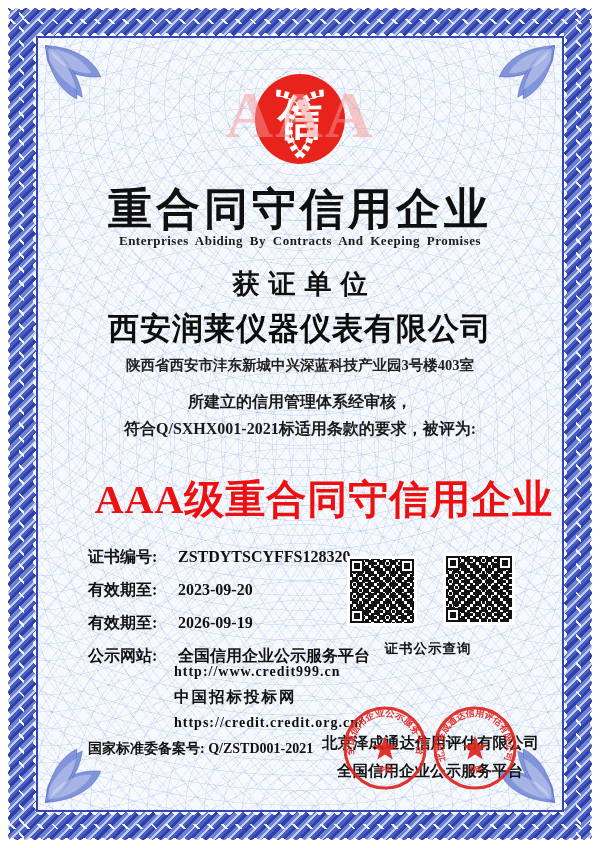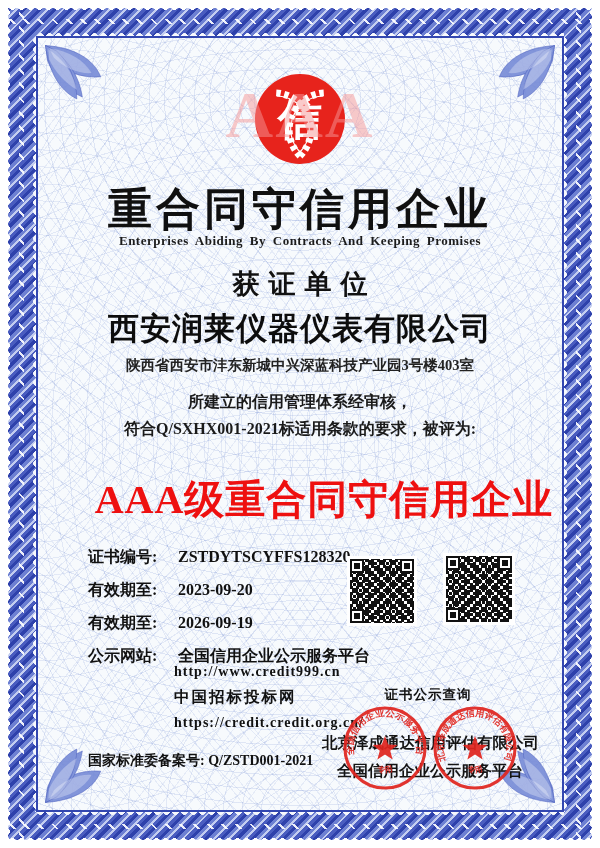--- a/index.html
+++ b/index.html
@@ -63,23 +63,23 @@
 
   .qr{background:#fff;padding:3px;}
   .qr-l{left:347px;top:556px;width:64px;height:64px;}
   .qr-r{left:443px;top:553px;width:66px;height:66px;}
   .qr-noise{position:relative;width:100%;height:100%;
     background:repeating-conic-gradient(#111 0% 25%,#fff 0% 50%),repeating-conic-gradient(#111 0% 25%,#fff 0% 50%);
     background-size:6px 6px,11px 11px;background-position:0 0,2px 1px;background-blend-mode:darken;}
   .fp{position:absolute;width:14px;height:14px;border:2.5px solid #111;background:#fff;box-sizing:border-box;}
   .fp::after{content:"";position:absolute;inset:2px;background:#111;}
   .fp-tl{top:0;left:0;} .fp-tr{top:0;right:0;} .fp-bl{bottom:0;left:0;}
-  .qr-caption{left:347px;top:640px;width:162px;text-align:center;font-size:13.5px;font-weight:bold;letter-spacing:1px;color:#111;margin-top:46px;}
-
-  .registry{left:88px;top:740px;font-size:14px;font-weight:bold;color:#111;white-space:nowrap;margin-top:12px;}
+  .qr-caption{left:347px;top:640px;width:162px;text-align:center;font-size:13.5px;font-weight:bold;letter-spacing:1px;color:#111;}
+
+  .registry{left:88px;top:740px;font-size:14px;font-weight:bold;color:#111;white-space:nowrap;}
   .issuer{left:322px;top:729px;width:216px;text-align:center;font-size:15.5px;font-weight:bold;color:#141414;line-height:28px;z-index:5;white-space:nowrap;}
   .seals{left:341px;top:702px;width:184px;height:98px;z-index:7;opacity:.92;}
 </style>
 </head>
 <body>
 
 <div class="page">
 
   <div class="band"></div>
   <div class="band-wave bw-t"></div>

